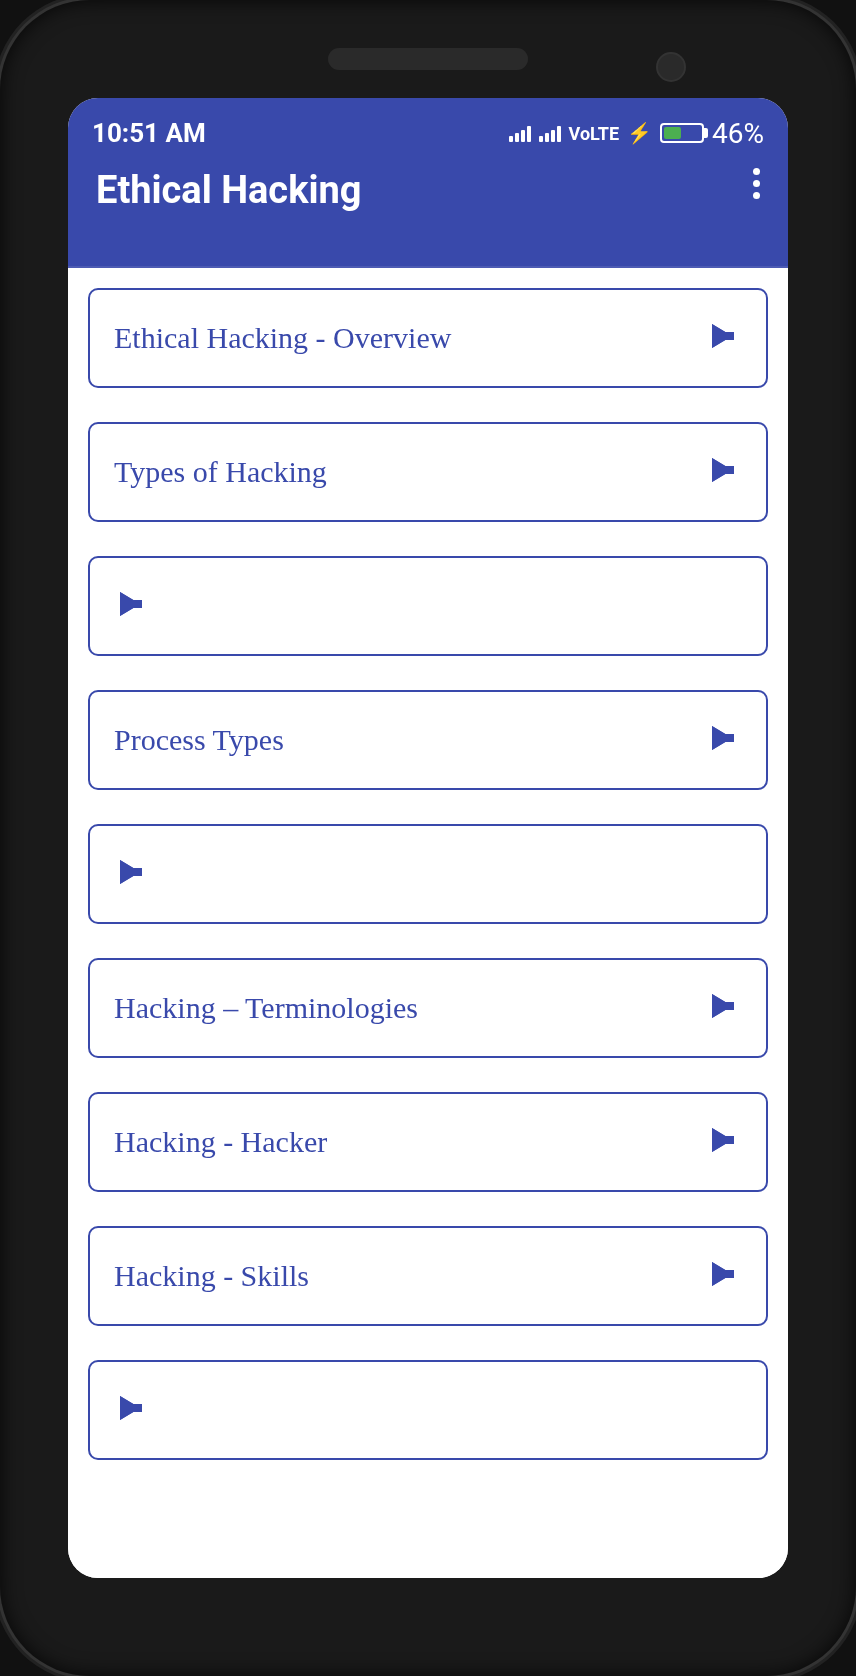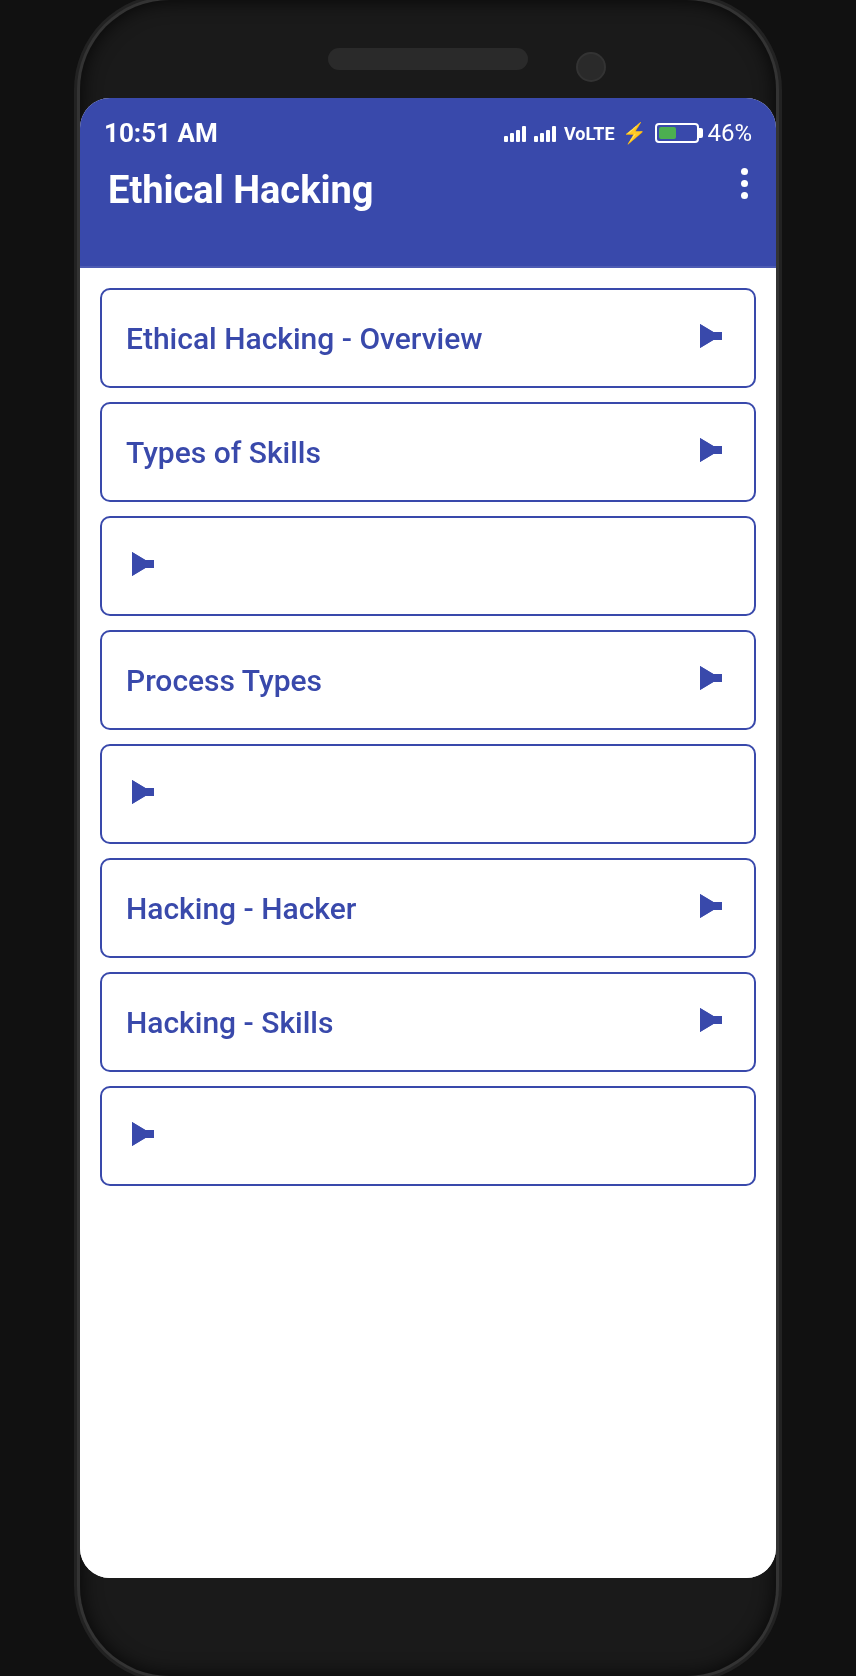--- a/index.html
+++ b/index.html
@@ -7,21 +7,21 @@
     body {
       background: #111;
       display: flex;
       justify-content: center;
       align-items: center;
       min-height: 100vh;
       font-family: 'Roboto', Arial, sans-serif;
     }
 
     .phone-outer {
-      width: 696px;
+      width: 856px;
       height: 1676px;
       background: #1a1a1a;
       border-radius: 90px;
       display: flex;
       justify-content: center;
       align-items: center;
       position: relative;
       box-shadow: 0 0 0 3px #333, 0 0 0 6px #222, inset 0 0 20px rgba(0,0,0,0.8);
     }
 
@@ -177,21 +177,22 @@
     }
 
     
     .content {
       flex: 1;
       background: white;
       overflow-y: auto;
       padding: 20px 20px;
       display: flex;
       flex-direction: column;
-      gap: 14px;
+      gap: 34px;
+      font-family: Liberation Serif, serif;
     }
 
     
     .menu-item {
       border: 2.5px solid #3949AB;
       border-radius: 10px;
       display: flex;
       align-items: center;
       justify-content: space-between;
       padding: 28px 24px;
@@ -231,21 +232,21 @@
           <span style="height:12px"></span>
           <span style="height:16px"></span>
         </div>
         <span class="volte-text">VoLTE</span>
         <span style="font-size:20px;">⚡</span>
         <div class="battery-container">
           <div class="battery">
             <div class="battery-fill"></div>
           </div>
         </div>
-        <span style="color:white;font-size:24px;">46%</span>
+        <span style="color:white;font-size:28px;">46%</span>
       </div>
     </div>
 
     <div class="app-bar">
       <span class="app-title">Ethical Hacking</span>
       <div class="menu-dots">
         <span></span>
         <span></span>
         <span></span>
       </div>
@@ -255,21 +256,21 @@
 
     <div class="menu-item">
           <span class="menu-item-label">Ethical Hacking - Overview</span>
           <div><svg width="36" height="36" viewBox="0 0 36 36" fill="none" xmlns="http://www.w3.org/2000/svg">
       <polygon points="6,6 26,18 6,30" fill="#3949AB"></polygon>
       <rect x="6" y="14" width="22" height="8" fill="#3949AB"></rect>
       <polygon points="6,6 26,18 6,30 6,6" fill="#3949AB"></polygon>
     </svg></div>
         </div>
         <div class="menu-item">
-          <span class="menu-item-label">Types of Skills</span>
+          <span class="menu-item-label">Types of Hacking</span>
           <div><svg width="36" height="36" viewBox="0 0 36 36" fill="none" xmlns="http://www.w3.org/2000/svg">
       <polygon points="6,6 26,18 6,30" fill="#3949AB"></polygon>
       <rect x="6" y="14" width="22" height="8" fill="#3949AB"></rect>
       <polygon points="6,6 26,18 6,30 6,6" fill="#3949AB"></polygon>
     </svg></div>
         </div>
         <div class="menu-item">
           <div><svg width="36" height="36" viewBox="0 0 36 36" fill="none" xmlns="http://www.w3.org/2000/svg">
       <polygon points="6,6 26,18 6,30" fill="#3949AB"></polygon>
       <rect x="6" y="14" width="22" height="8" fill="#3949AB"></rect>
@@ -278,20 +279,28 @@
         </div>
         <div class="menu-item">
           <span class="menu-item-label">Process Types</span>
           <div><svg width="36" height="36" viewBox="0 0 36 36" fill="none" xmlns="http://www.w3.org/2000/svg">
       <polygon points="6,6 26,18 6,30" fill="#3949AB"></polygon>
       <rect x="6" y="14" width="22" height="8" fill="#3949AB"></rect>
       <polygon points="6,6 26,18 6,30 6,6" fill="#3949AB"></polygon>
     </svg></div>
         </div>
         <div class="menu-item">
+          <div><svg width="36" height="36" viewBox="0 0 36 36" fill="none" xmlns="http://www.w3.org/2000/svg">
+      <polygon points="6,6 26,18 6,30" fill="#3949AB"></polygon>
+      <rect x="6" y="14" width="22" height="8" fill="#3949AB"></rect>
+      <polygon points="6,6 26,18 6,30 6,6" fill="#3949AB"></polygon>
+    </svg></div>
+        </div>
+        <div class="menu-item">
+          <span class="menu-item-label">Hacking – Terminologies</span>
           <div><svg width="36" height="36" viewBox="0 0 36 36" fill="none" xmlns="http://www.w3.org/2000/svg">
       <polygon points="6,6 26,18 6,30" fill="#3949AB"></polygon>
       <rect x="6" y="14" width="22" height="8" fill="#3949AB"></rect>
       <polygon points="6,6 26,18 6,30 6,6" fill="#3949AB"></polygon>
     </svg></div>
         </div>
         <div class="menu-item">
           <span class="menu-item-label">Hacking - Hacker</span>
           <div><svg width="36" height="36" viewBox="0 0 36 36" fill="none" xmlns="http://www.w3.org/2000/svg">
       <polygon points="6,6 26,18 6,30" fill="#3949AB"></polygon>

